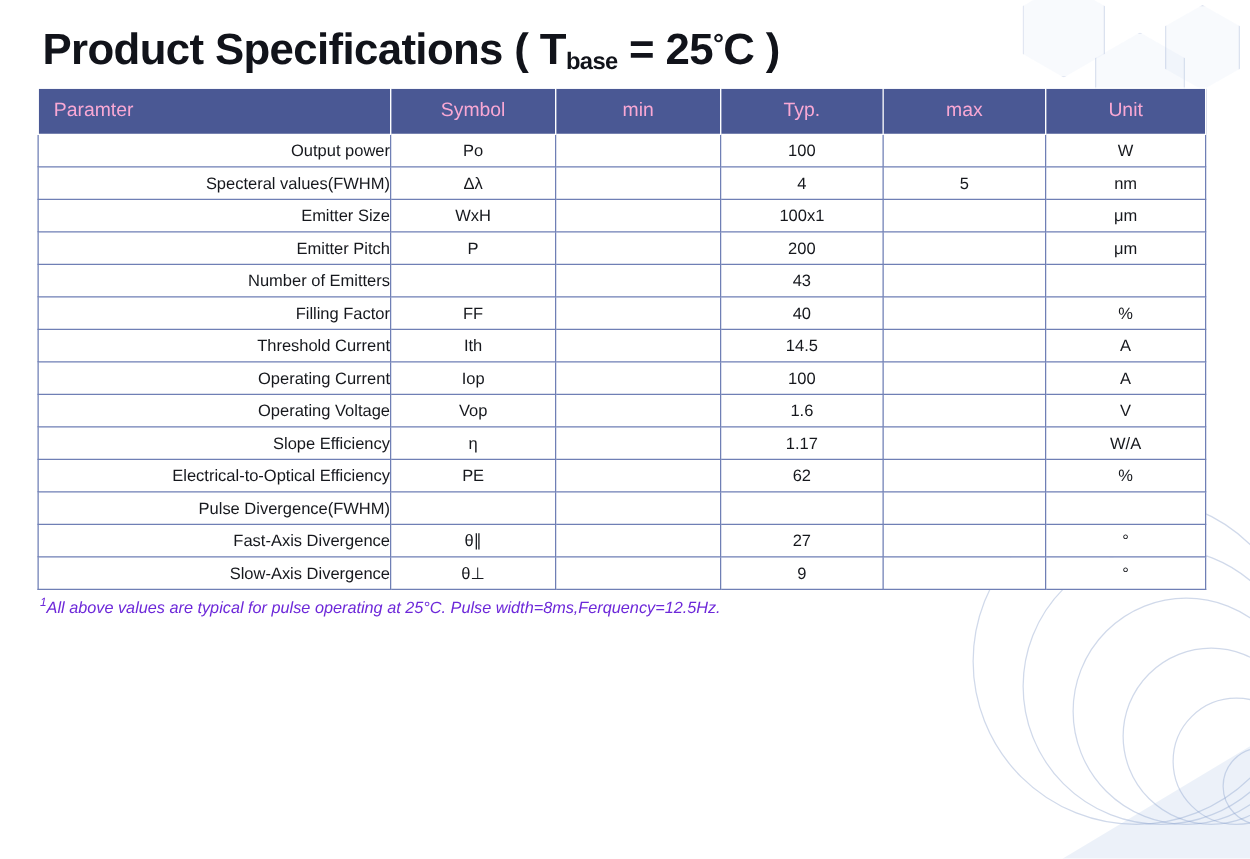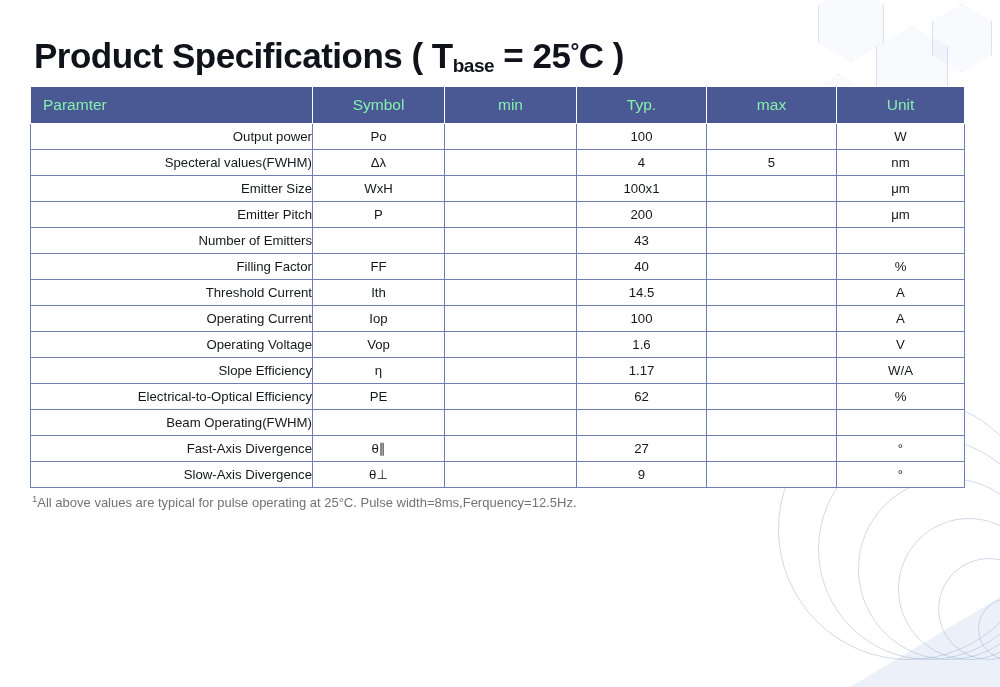--- a/index.html
+++ b/index.html
@@ -60,21 +60,20 @@
     border-left: 150px solid transparent;
     border-bottom: 90px solid rgba(150,175,220,0.18);
   }
 
   
   .page {
     position: relative;
     z-index: 2;
     padding: 14px 24px 0 30px;
     box-sizing: border-box;
-    margin-top: 16px;
   }
 
   .title {
     font-size: 35px;
     font-weight: bold;
     color: #11131a;
     letter-spacing: -0.5px;
     margin: 6px 0 10px 4px;
     white-space: nowrap;
   }
@@ -90,21 +89,21 @@
     top: -9px;
   }
 
   table.spec {
     border-collapse: collapse;
     width: 934px;
     table-layout: fixed;
   }
   table.spec thead th {
     background: #4a5894;
-    color: #86efac;
+    color: #f9a8d4;
     font-size: 15.5px;
     font-weight: normal;
     height: 34px;
     border: 1px solid #ffffff;
     text-align: center;
   }
   table.spec thead th.first {
     text-align: left;
     padding-left: 12px;
   }
@@ -119,21 +118,22 @@
   }
   table.spec tbody td.label {
     text-align: right;
     padding-left: 11px;
   }
 
   .footnote {
     margin-top: 5px;
     margin-left: 2px;
     font-size: 13px;
-    color: #737373;
+    color: #6d28d9;
+    font-style: italic;
   }
   .footnote .fn-mark {
     font-size: 9.5px;
     vertical-align: super;
   }
 </style>
 </head>
 <body>
 
 <div class="bg-deco">
@@ -260,21 +260,21 @@
         </tr>
         <tr>
           <td class="label">Electrical-to-Optical Efficiency</td>
           <td>PE</td>
           <td></td>
           <td>62</td>
           <td></td>
           <td>%</td>
         </tr>
         <tr>
-          <td class="label">Beam Operating(FWHM)</td>
+          <td class="label">Pulse Divergence(FWHM)</td>
           <td></td>
           <td></td>
           <td></td>
           <td></td>
           <td></td>
         </tr>
         <tr>
           <td class="label">Fast-Axis Divergence</td>
           <td>θ∥</td>
           <td></td>

